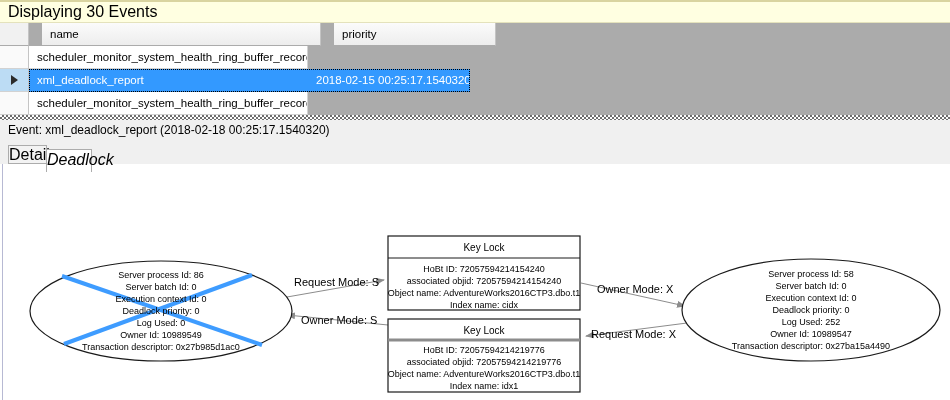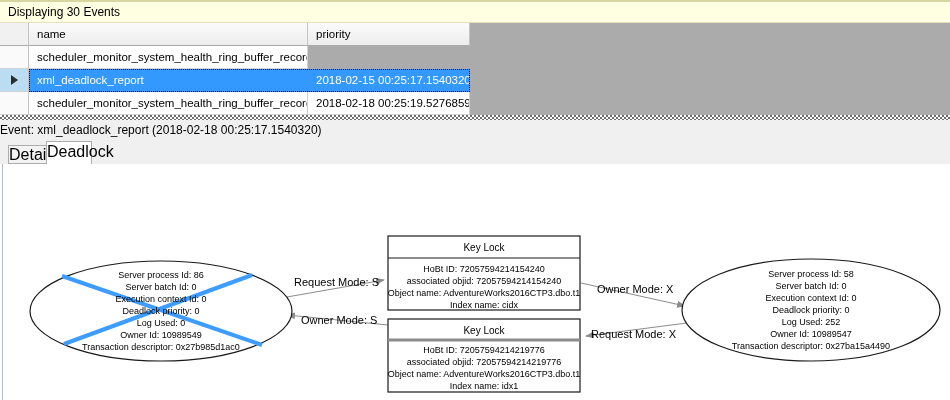--- a/index.html
+++ b/index.html
@@ -3,21 +3,21 @@
 <meta charset="utf-8">
 <style>
   * { margin:0; padding:0; box-sizing:border-box; }
   html,body { width:950px; height:400px; font-family:"Liberation Sans", sans-serif; background:#fff; overflow:hidden; }
   .app { position:relative; width:950px; height:400px; background:#fff; }
 
   
   .info-bar {
     position:absolute; top:0; left:0; width:950px; height:23px;
     background:#FFFFE1; border-top:2px solid #D9D4A0; border-bottom:1px solid #E4E2BC;
-    font-size:12px; color:#000; line-height:20px; padding-left:8px;
+    font-size:16px; color:#000; line-height:20px; padding-left:8px;
   }
 
   
   .gray-canvas { position:absolute; top:23px; left:0; width:950px; height:92px; background:#ABABAB; }
 
   
   .events-grid { position:absolute; top:23px; left:0; width:470px; }
   .grid-row { display:flex; height:23px; }
   .rh-cell {
     width:29px; height:23px; background:#FAFAFA;
@@ -30,45 +30,45 @@
   .cells { display:flex; flex:none; position:relative; }
   .cell {
     height:23px; font-size:11.5px; color:#000; background:#fff;
     border-right:1px solid #D2D2D2; border-bottom:1px solid #D2D2D2;
     display:flex; align-items:center; padding-left:8px; white-space:nowrap; overflow:hidden;
   }
   .cell.name { width:279px; }
   .cell.ts   { width:162px; }
   .grid-row.header .cell {
     background:linear-gradient(#FBFBFB,#EDEDED);
-    border-right:1px solid #C4C4C4; border-bottom:1px solid #ABABAB;
+    border-right:1px solid #C4C4C4; border-bottom:1px solid #ABABAB;margin-left:13px;
   }
   .grid-row.selected .cell { background:#3399FF; color:#fff; border-right:1px solid #3399FF; border-bottom:1px solid #2E8AE5; }
   .grid-row.selected .cells { outline:1px dotted #000; outline-offset:-1px;align-items:flex-end; }
 
   
   .splitter {
     position:absolute; top:115px; left:0; width:950px; height:5px;
     background:repeating-conic-gradient(#6E6E6E 0% 25%, #FDFDFD 0% 50%) 0 0 / 4px 4px;
   }
 
   
   .event-bar {
     position:absolute; top:120px; left:0; width:950px; height:21px;
-    background:#F0F0F0; font-size:12px; color:#000; line-height:21px; padding-left:0;
+    background:#F0F0F0; font-size:12px; color:#000; line-height:21px; padding-left:8px;
   }
 
   
   .tabstrip { position:absolute; top:141px; left:0; width:950px; height:23px; background:#F0F0F0; }
   .tab {
     position:absolute; font-size:16px; color:#000; text-align:center;
     border:1px solid #ACACAC; background:#FCFCFC;
   }
   .tab.unselected { left:8px; top:4px; width:39px; height:19px; line-height:17px; background:#F3F3F3; }
-  .tab.selected { left:46px; top:0; width:46px; height:23px; line-height:19px; background:#FFFFFF; border-bottom:none; z-index:2; }
+  .tab.selected { left:46px; top:8px; width:46px; height:23px; line-height:19px; background:#FFFFFF; border-bottom:none; z-index:2;font-style:italic; }
 
   
   .pane { position:absolute; top:164px; left:0; width:950px; height:236px; background:#fff; }
   .pane-left-edge { position:absolute; top:164px; left:2px; width:1px; height:236px; background:#B7B9D3; }
 
   svg text { font-family:"Liberation Sans", sans-serif; }
   .node-line { font-size:9px; fill:#000; text-anchor:middle; }
   .box-title { font-size:10px; fill:#000; text-anchor:middle; }
   .edge-label { font-size:11px; fill:#000; }
 </style>
@@ -104,21 +104,20 @@
       <div class="cells">
         <div class="cell name">xml_deadlock_report</div>
         <div class="cell ts">2018-02-15 00:25:17.1540320</div>
       </div>
     </div>
 
     <div class="grid-row">
       <div class="rh-cell"></div>
       <div class="cells">
         <div class="cell name">scheduler_monitor_system_health_ring_buffer_recorded</div>
-        <div class="cell ts">2018-02-18 00:25:19.5276859</div>
       </div>
     </div>
   </div>
 
   <div class="splitter"></div>
 
   <div class="event-bar">Event: xml_deadlock_report (2018-02-18 00:25:17.1540320)</div>
 
   <div class="tabstrip">
     <div class="tab unselected">Details</div>

